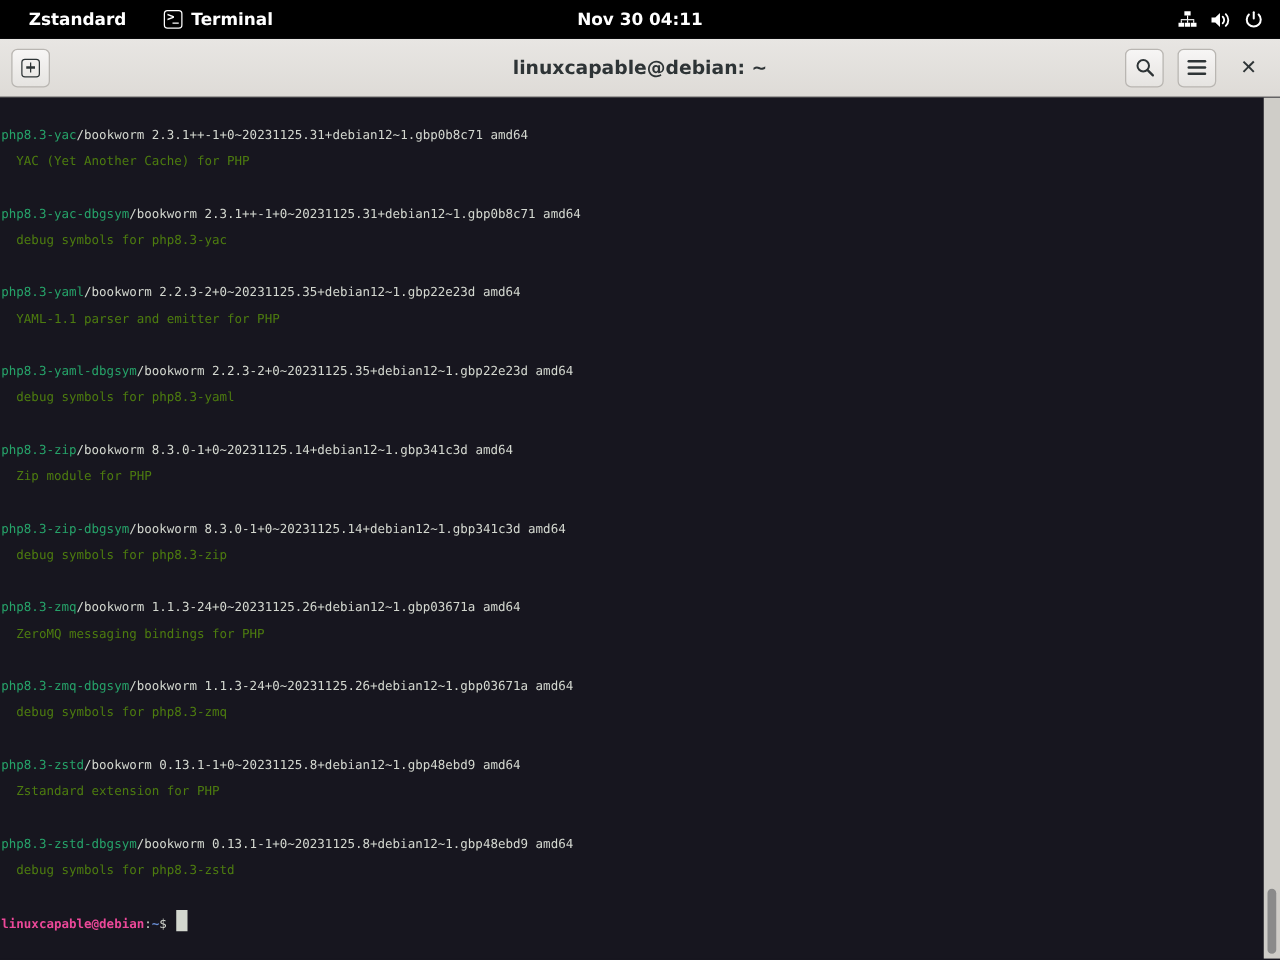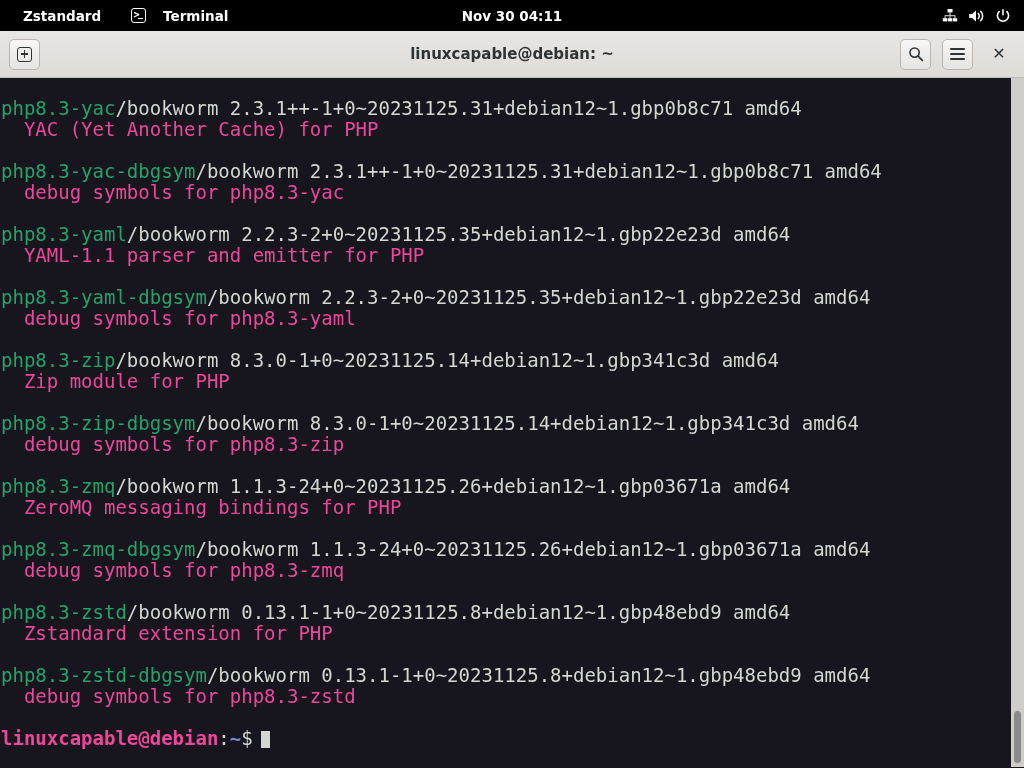--- a/index.html
+++ b/index.html
@@ -48,21 +48,21 @@
     padding: 3px 9px;
     border-radius: 12px;
     cursor: pointer;
     color: #ffffff;
     font-size: 13.5px;
     font-weight: bold;
   }
   .tb-app {
     display: flex;
     align-items: center;
-    gap: 17px;
+    gap: 7px;
     padding: 3px 9px;
     margin-left: 12px;
     border-radius: 12px;
     cursor: pointer;
   }
   .tb-app-label {
     font-size: 13.5px;
     font-weight: bold;
     color: #ffffff;
   }
@@ -223,30 +223,30 @@
     width: 1024px;
     height: 689px;
     background: #17161f;
     overflow: hidden;
   }
   .term-text {
     position: absolute;
     top: 0; left: 0;
     padding: 20px 0 0 1px;
     font-family: "DejaVu Sans Mono", monospace;
-    font-size: 19px;
+    font-size: 10px;
     line-height: 21px;
     color: #d3d7cf;
     white-space: pre;
     letter-spacing: 0px;
   }
   .line { height: 21px; }
   .blank { height: 21px; }
   .pkg { color: #26a269; }
-  .desc { color: #ec4899; }
+  .desc { color: #4d7c0f; }
   .ver  { color: #d3d7cf; }
 
   .prompt-user { color: #ec4899; font-weight: bold; }
   .prompt-colon { color: #d3d7cf; }
   .prompt-path { color: #6a8fd8; font-weight: bold; }
   .prompt-dollar { color: #d3d7cf; }
   .cursor {
     display: inline-block;
     width: 9px;
     height: 17px;

